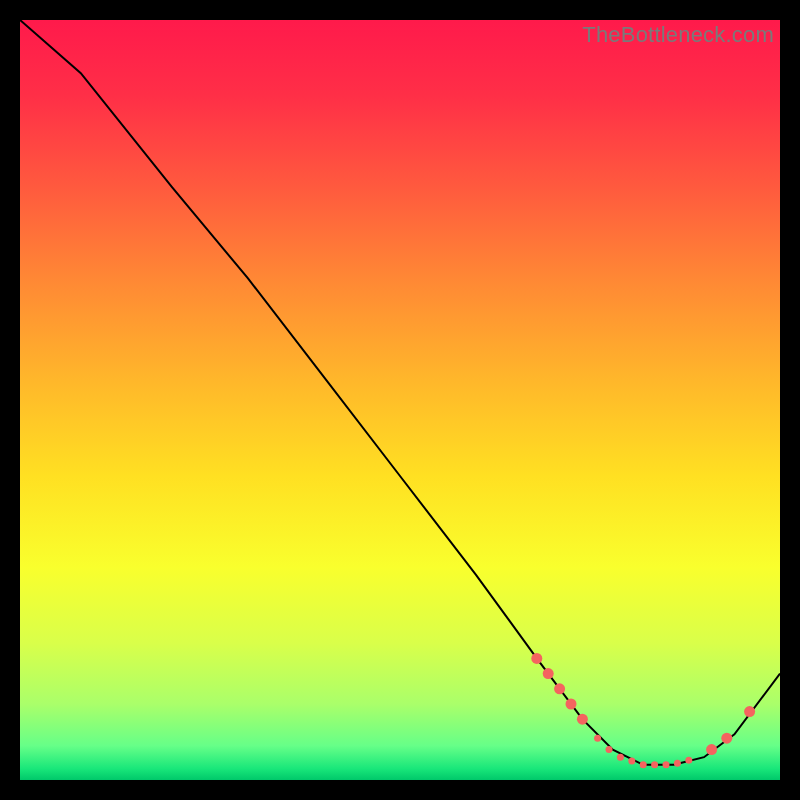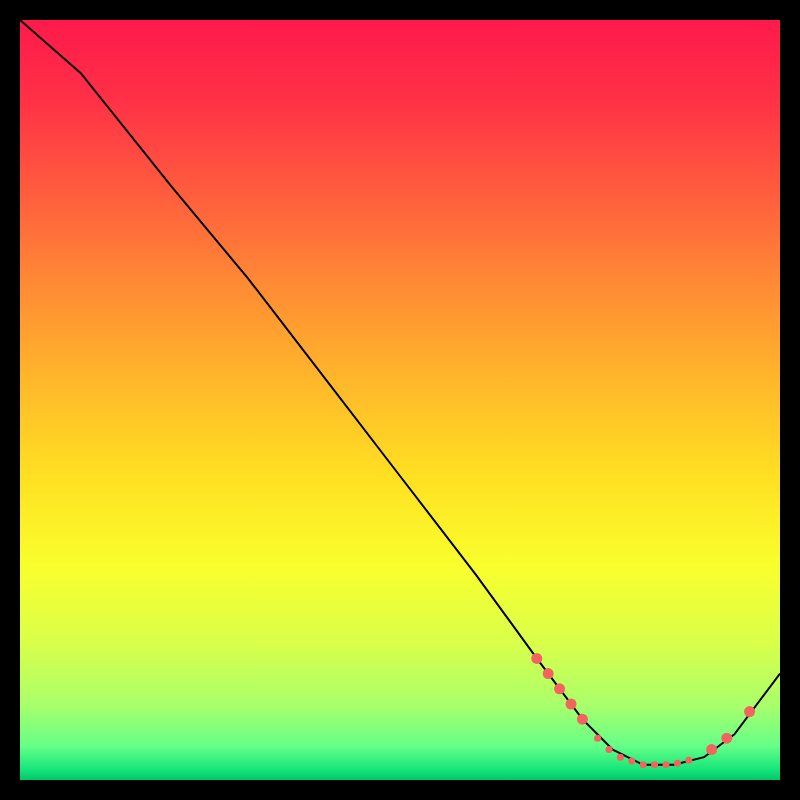--- a/index.html
+++ b/index.html
@@ -74,13 +74,14 @@
         <circle cx="623.2" cy="744.8" r="3.5" fill="#f4645f"></circle>
         <circle cx="634.6" cy="744.8" r="3.5" fill="#f4645f"></circle>
         <circle cx="646.0" cy="744.8" r="3.5" fill="#f4645f"></circle>
         <circle cx="657.4" cy="743.3" r="3.5" fill="#f4645f"></circle>
         <circle cx="668.8" cy="740.2" r="3.5" fill="#f4645f"></circle>
         <circle cx="691.6" cy="729.6" r="5.5" fill="#f4645f"></circle>
         <circle cx="706.8" cy="718.2" r="5.5" fill="#f4645f"></circle>
         <circle cx="729.6" cy="691.6" r="5.5" fill="#f4645f"></circle>
       </g>
   </svg>
+  <div class="watermark">TheBottleneck.com</div>
 </div>
 
 </body></html>

